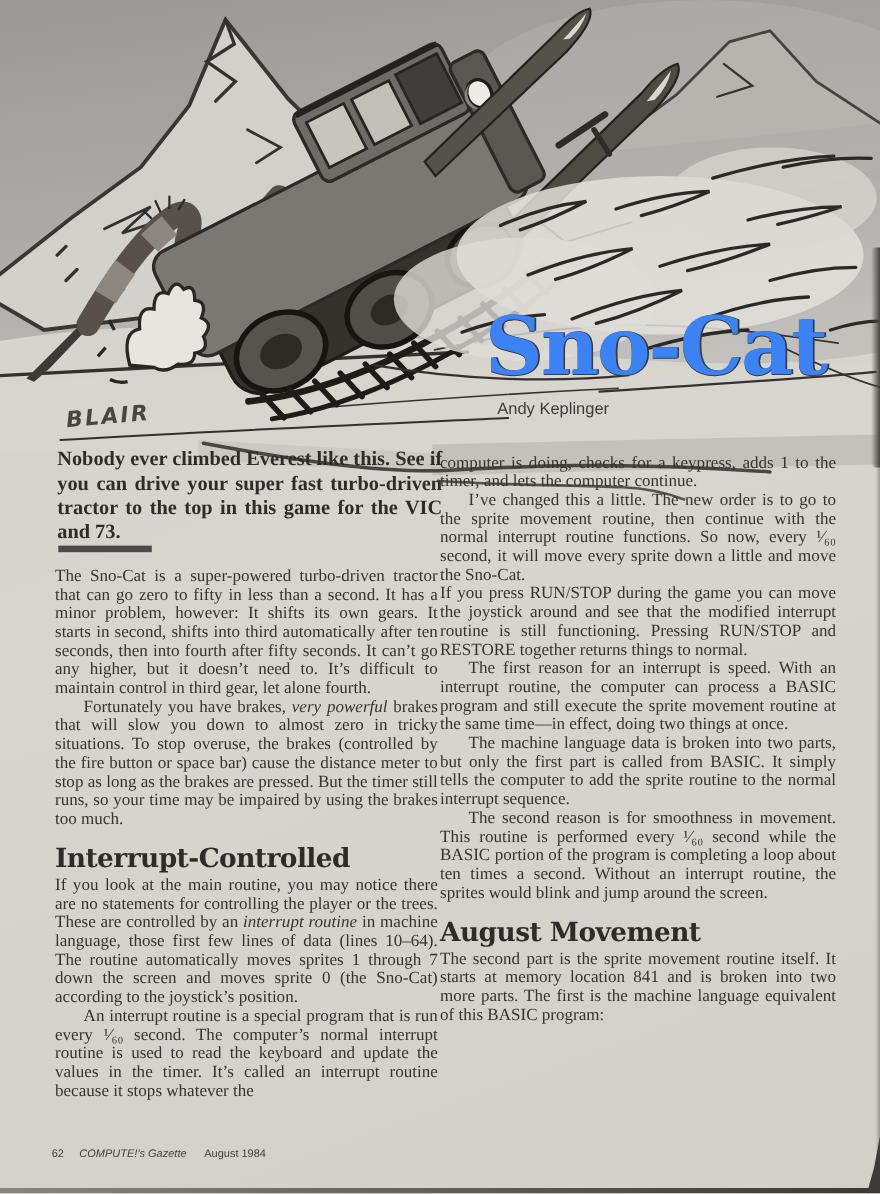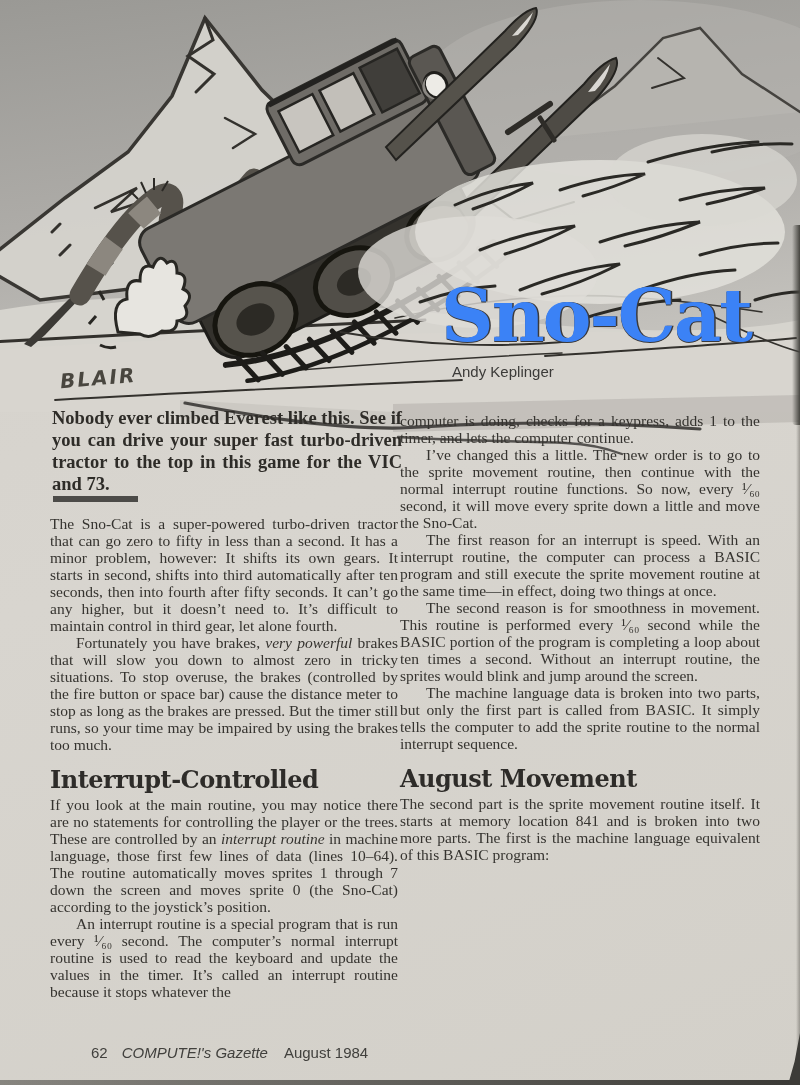--- a/index.html
+++ b/index.html
@@ -21,21 +21,21 @@
   .intro-rule{position:absolute;left:53px;top:496px;width:85px;height:6px;background:#4c4b48;}
   .col{position:absolute;font-size:15.5px;line-height:17px;text-align:justify;
        hyphens:auto;-webkit-hyphens:auto;}
   .col-left{left:50px;top:515px;width:348px;}
   .col-right{left:400px;top:412px;width:360px;}
   .col p{margin:0;}
   .col p.ind{text-indent:26px;}
   h2.sect{font-family:"DejaVu Serif",serif;font-weight:bold;font-size:24px;
           letter-spacing:-0.5px;color:#2e2c29;margin:14px 0 4px 0;line-height:1.05;}
   .footer{position:absolute;left:47px;top:1044px;font-family:"Liberation Sans",sans-serif;
-          font-size:15px;color:#41403d;margin-left:44px;}
+          font-size:10px;color:#41403d;}
   .footer .mag{font-style:italic;margin-left:14px;}
   .footer .issue{margin-left:16px;}
   .overlay{position:absolute;left:0;top:395px;width:800px;height:120px;pointer-events:none;}
   .edge-right{position:absolute;right:0;top:225px;width:8px;height:200px;
               background:linear-gradient(to left,#45443f,rgba(69,68,63,0));border-radius:4px 0 0 4px;}
   .edge-right2{position:absolute;right:0;top:420px;width:4px;height:640px;
               background:linear-gradient(to left,rgba(80,78,72,.45),rgba(80,78,72,0));}
   .edge-bottom{position:absolute;left:0;bottom:0;width:800px;height:5px;
                background:linear-gradient(to right,rgba(58,57,52,.5),#3a3935);}
   .edge-corner{position:absolute;right:0;bottom:0;width:12px;height:52px;background:#3c3b37;
@@ -195,23 +195,24 @@
   <p>The Sno-Cat is a super-powered turbo-driven tractor that can go zero to fifty in less than a second. It has a minor problem, however: It shifts its own gears. It starts in second, shifts into third automatically after ten seconds, then into fourth after fifty seconds. It can’t go any higher, but it doesn’t need to. It’s difficult to maintain control in third gear, let alone fourth.</p>
   <p class="ind"><span>Fortunately you have brakes, </span><em>very powerful</em><span> brakes that will slow you down to almost zero in tricky situations. To stop overuse, the brakes (controlled by the fire button or space bar) cause the distance meter to stop as long as the brakes are pressed. But the timer still runs, so your time may be impaired by using the brakes too much.</span></p>
   <h2 class="sect">Interrupt-Controlled</h2>
   <p><span>If you look at the main routine, you may notice there are no statements for controlling the player or the trees. These are controlled by an </span><em>interrupt routine</em><span> in machine language, those first few lines of data (lines 10–64). The routine automatically moves sprites 1 through 7 down the screen and moves sprite 0 (the Sno-Cat) according to the joystick’s position.</span></p>
   <p class="ind">An interrupt routine is a special program that is run every ¹⁄₆₀ second. The computer’s normal interrupt routine is used to read the keyboard and update the values in the timer. It’s called an interrupt routine because it stops whatever the</p>
 </div>
 
 <div class="col col-right">
   <p>computer is doing, checks for a keypress, adds 1 to the timer, and lets the computer continue.</p>
   <p class="ind">I’ve changed this a little. The new order is to go to the sprite movement routine, then continue with the normal interrupt routine functions. So now, every ¹⁄₆₀ second, it will move every sprite down a little and move the Sno-Cat.</p>
+  <p>If you press RUN/STOP during the game you can move the joystick around and see that the modified interrupt routine is still functioning. Pressing RUN/STOP and RESTORE together returns things to normal.</p>
   <p class="ind">The first reason for an interrupt is speed. With an interrupt routine, the computer can process a BASIC program and still execute the sprite movement routine at the same time—in effect, doing two things at once.</p>
+  <p class="ind">The machine language data is broken into two parts, but only the first part is called from BASIC. It simply tells the computer to add the sprite routine to the normal interrupt sequence.</p>
   <p class="ind">The second reason is for smoothness in movement. This routine is performed every ¹⁄₆₀ second while the BASIC portion of the program is completing a loop about ten times a second. Without an interrupt routine, the sprites would blink and jump around the screen.</p>
-  <p class="ind">The machine language data is broken into two parts, but only the first part is called from BASIC. It simply tells the computer to add the sprite routine to the normal interrupt sequence.</p>
   <h2 class="sect">August Movement</h2>
   <p>The second part is the sprite movement routine itself. It starts at memory location 841 and is broken into two more parts. The first is the machine language equivalent of this BASIC program:</p>
 </div>
 
 <div class="footer">
   <span>62</span><span class="mag">COMPUTE!'s Gazette</span><span class="issue">August 1984</span>
 </div>
 
 <div class="edge-right"></div>
 <div class="edge-right2"></div>

